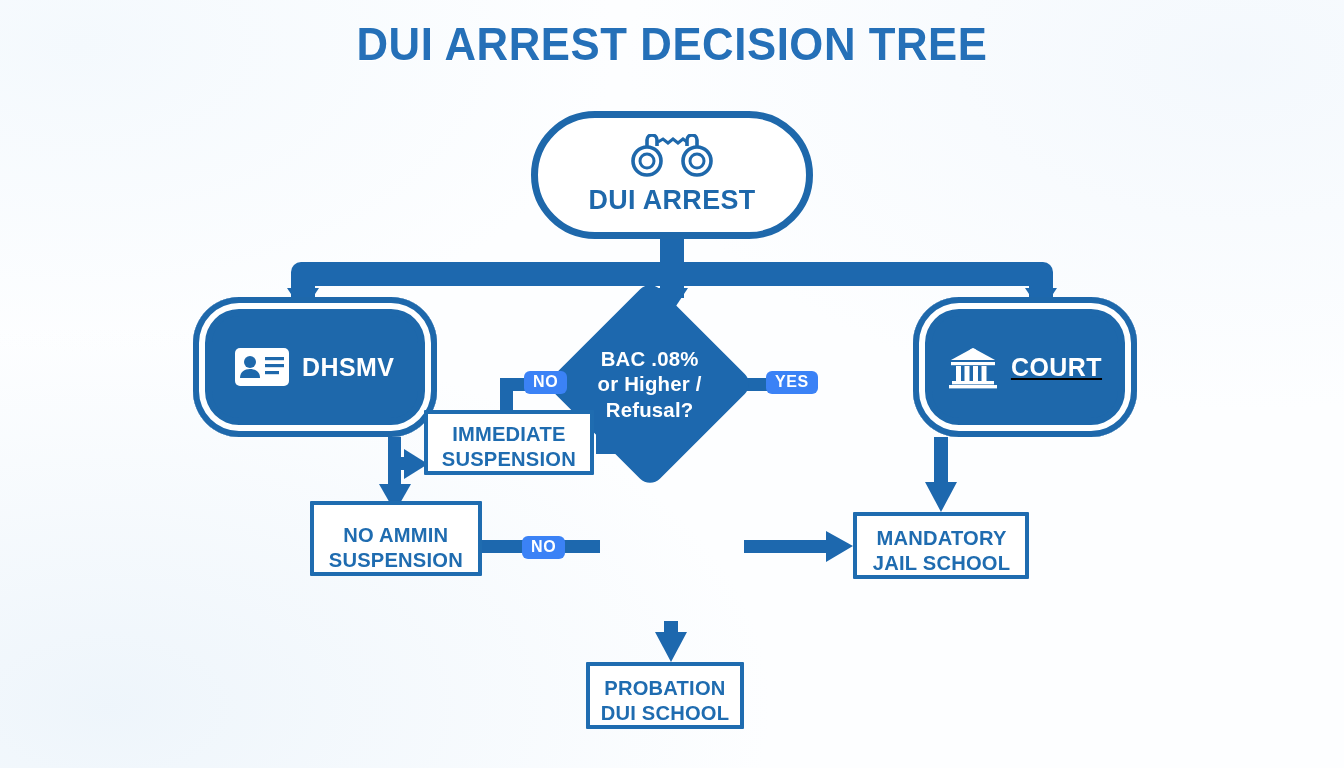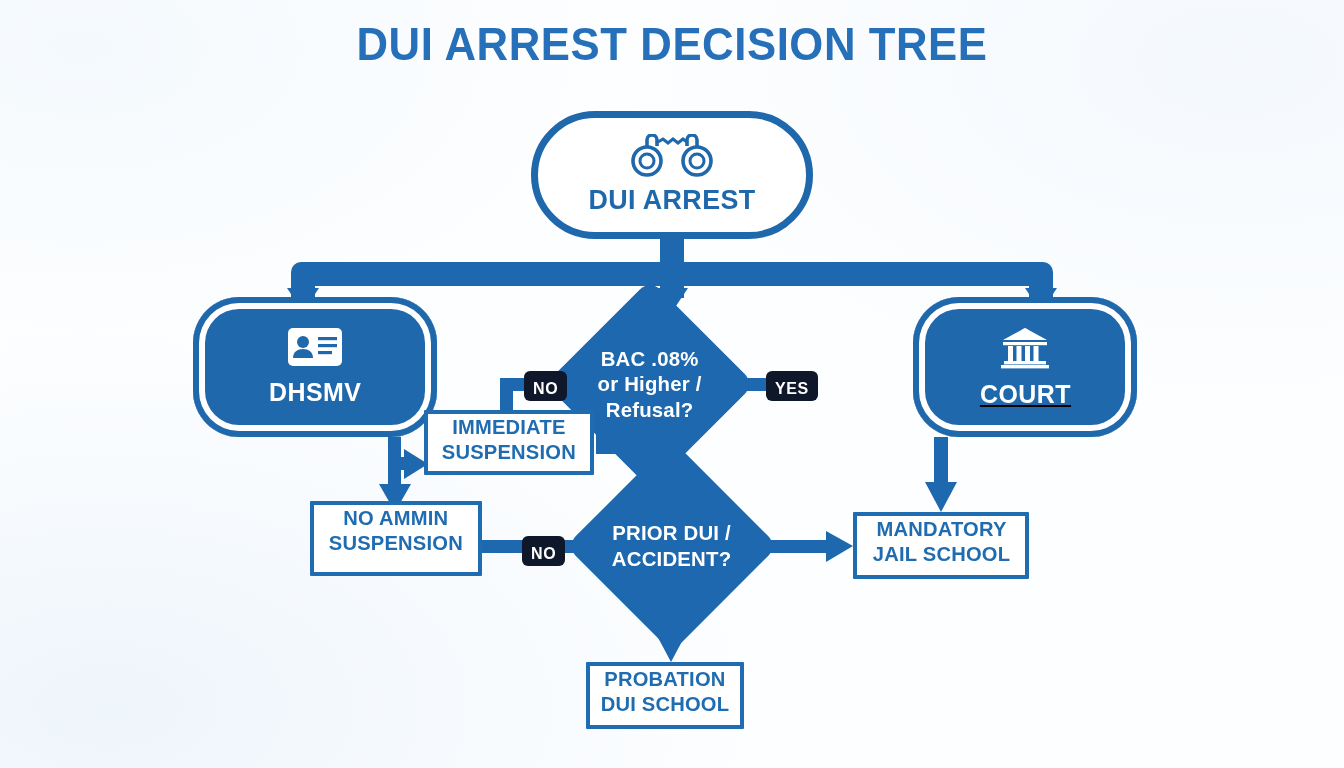--- a/index.html
+++ b/index.html
@@ -74,21 +74,21 @@
     letter-spacing: 0.4px;
     transform: scaleX(0.96);
   }
   .cuff-icon { width: 104px; height: 44px; display: block; }
 
   
   .solid-node {
     background: #1e68ab;
     border-radius: 46px;
     display: flex;
-    flex-direction: column;
+    flex-direction: row;
     align-items: center;
     justify-content: center;
     gap: 10px;
     box-shadow: inset 0 0 0 6px #1e68ab,
                 inset 0 0 0 12px #ffffff,
                 inset 0 0 0 19px #1e68ab;
   }
   .solid-node .node-label {
     color: #ffffff;
     font-size: 26px;
@@ -126,48 +126,48 @@
   }
   #bac-diamond  { left: 576px; top: 310px; width: 148px; height: 148px; }
   #prior-diamond{ left: 597px; top: 471px; width: 150px; height: 150px; }
 
   
   .box-node {
     background: #ffffff;
     border: 4px solid #1f6cb0;
     border-radius: 1px;
     display: flex;
-    align-items: flex-start;
+    align-items: flex-end;
     justify-content: center;
     text-align: center;
   }
   .box-node .node-label {
     color: #1f6cb0;
     font-size: 21px;
     font-weight: bold;
     line-height: 1.2;
     white-space: pre-line;
     letter-spacing: 0.2px;
     transform: scaleX(0.96);
   }
   #immediate-box { left: 424px; top: 410px; width: 170px; height: 65px; }
   #noadmin-box   { left: 310px; top: 501px; width: 172px; height: 75px; }
   #jail-box      { left: 853px; top: 512px; width: 176px; height: 67px; }
   #probation-box { left: 586px; top: 662px; width: 158px; height: 67px; }
 
   
   .badge {
     position: absolute;
-    background: #0f172a;
+    background: #3b82f6;
     color: #ffffff;
     font-size: 16px;
     font-weight: bold;
     letter-spacing: 0.6px;
     border-radius: 6px;
-    padding: 10px 9px 4px 9px;
+    padding: 3px 9px 4px 9px;
     line-height: 1;
     z-index: 3;
   }
   #badge-no-bac   { left: 524px; top: 371px; }
   #badge-yes-bac  { left: 766px; top: 371px; }
   #badge-no-prior { left: 522px; top: 536px; }
 </style>
 </head>
 <body>
 
@@ -271,25 +271,20 @@
       <span class="node-label">COURT</span>
     </div>
 
     <div class="node diamond" id="bac-diamond">
       <div class="dia-shape"></div>
       <div class="dia-text">BAC .08%
 or Higher /
 Refusal?</div>
     </div>
 
-    <div class="node diamond" id="prior-diamond">
-      <div class="dia-shape"></div>
-      <div class="dia-text">PRIOR DUI /
-ACCIDENT?</div>
-    </div>
 
     <div class="node box-node" id="immediate-box">
       <span class="node-label">IMMEDIATE
 SUSPENSION</span>
     </div>
 
     <div class="node box-node" id="noadmin-box">
       <span class="node-label">NO AMMIN
 SUSPENSION</span>
     </div>

